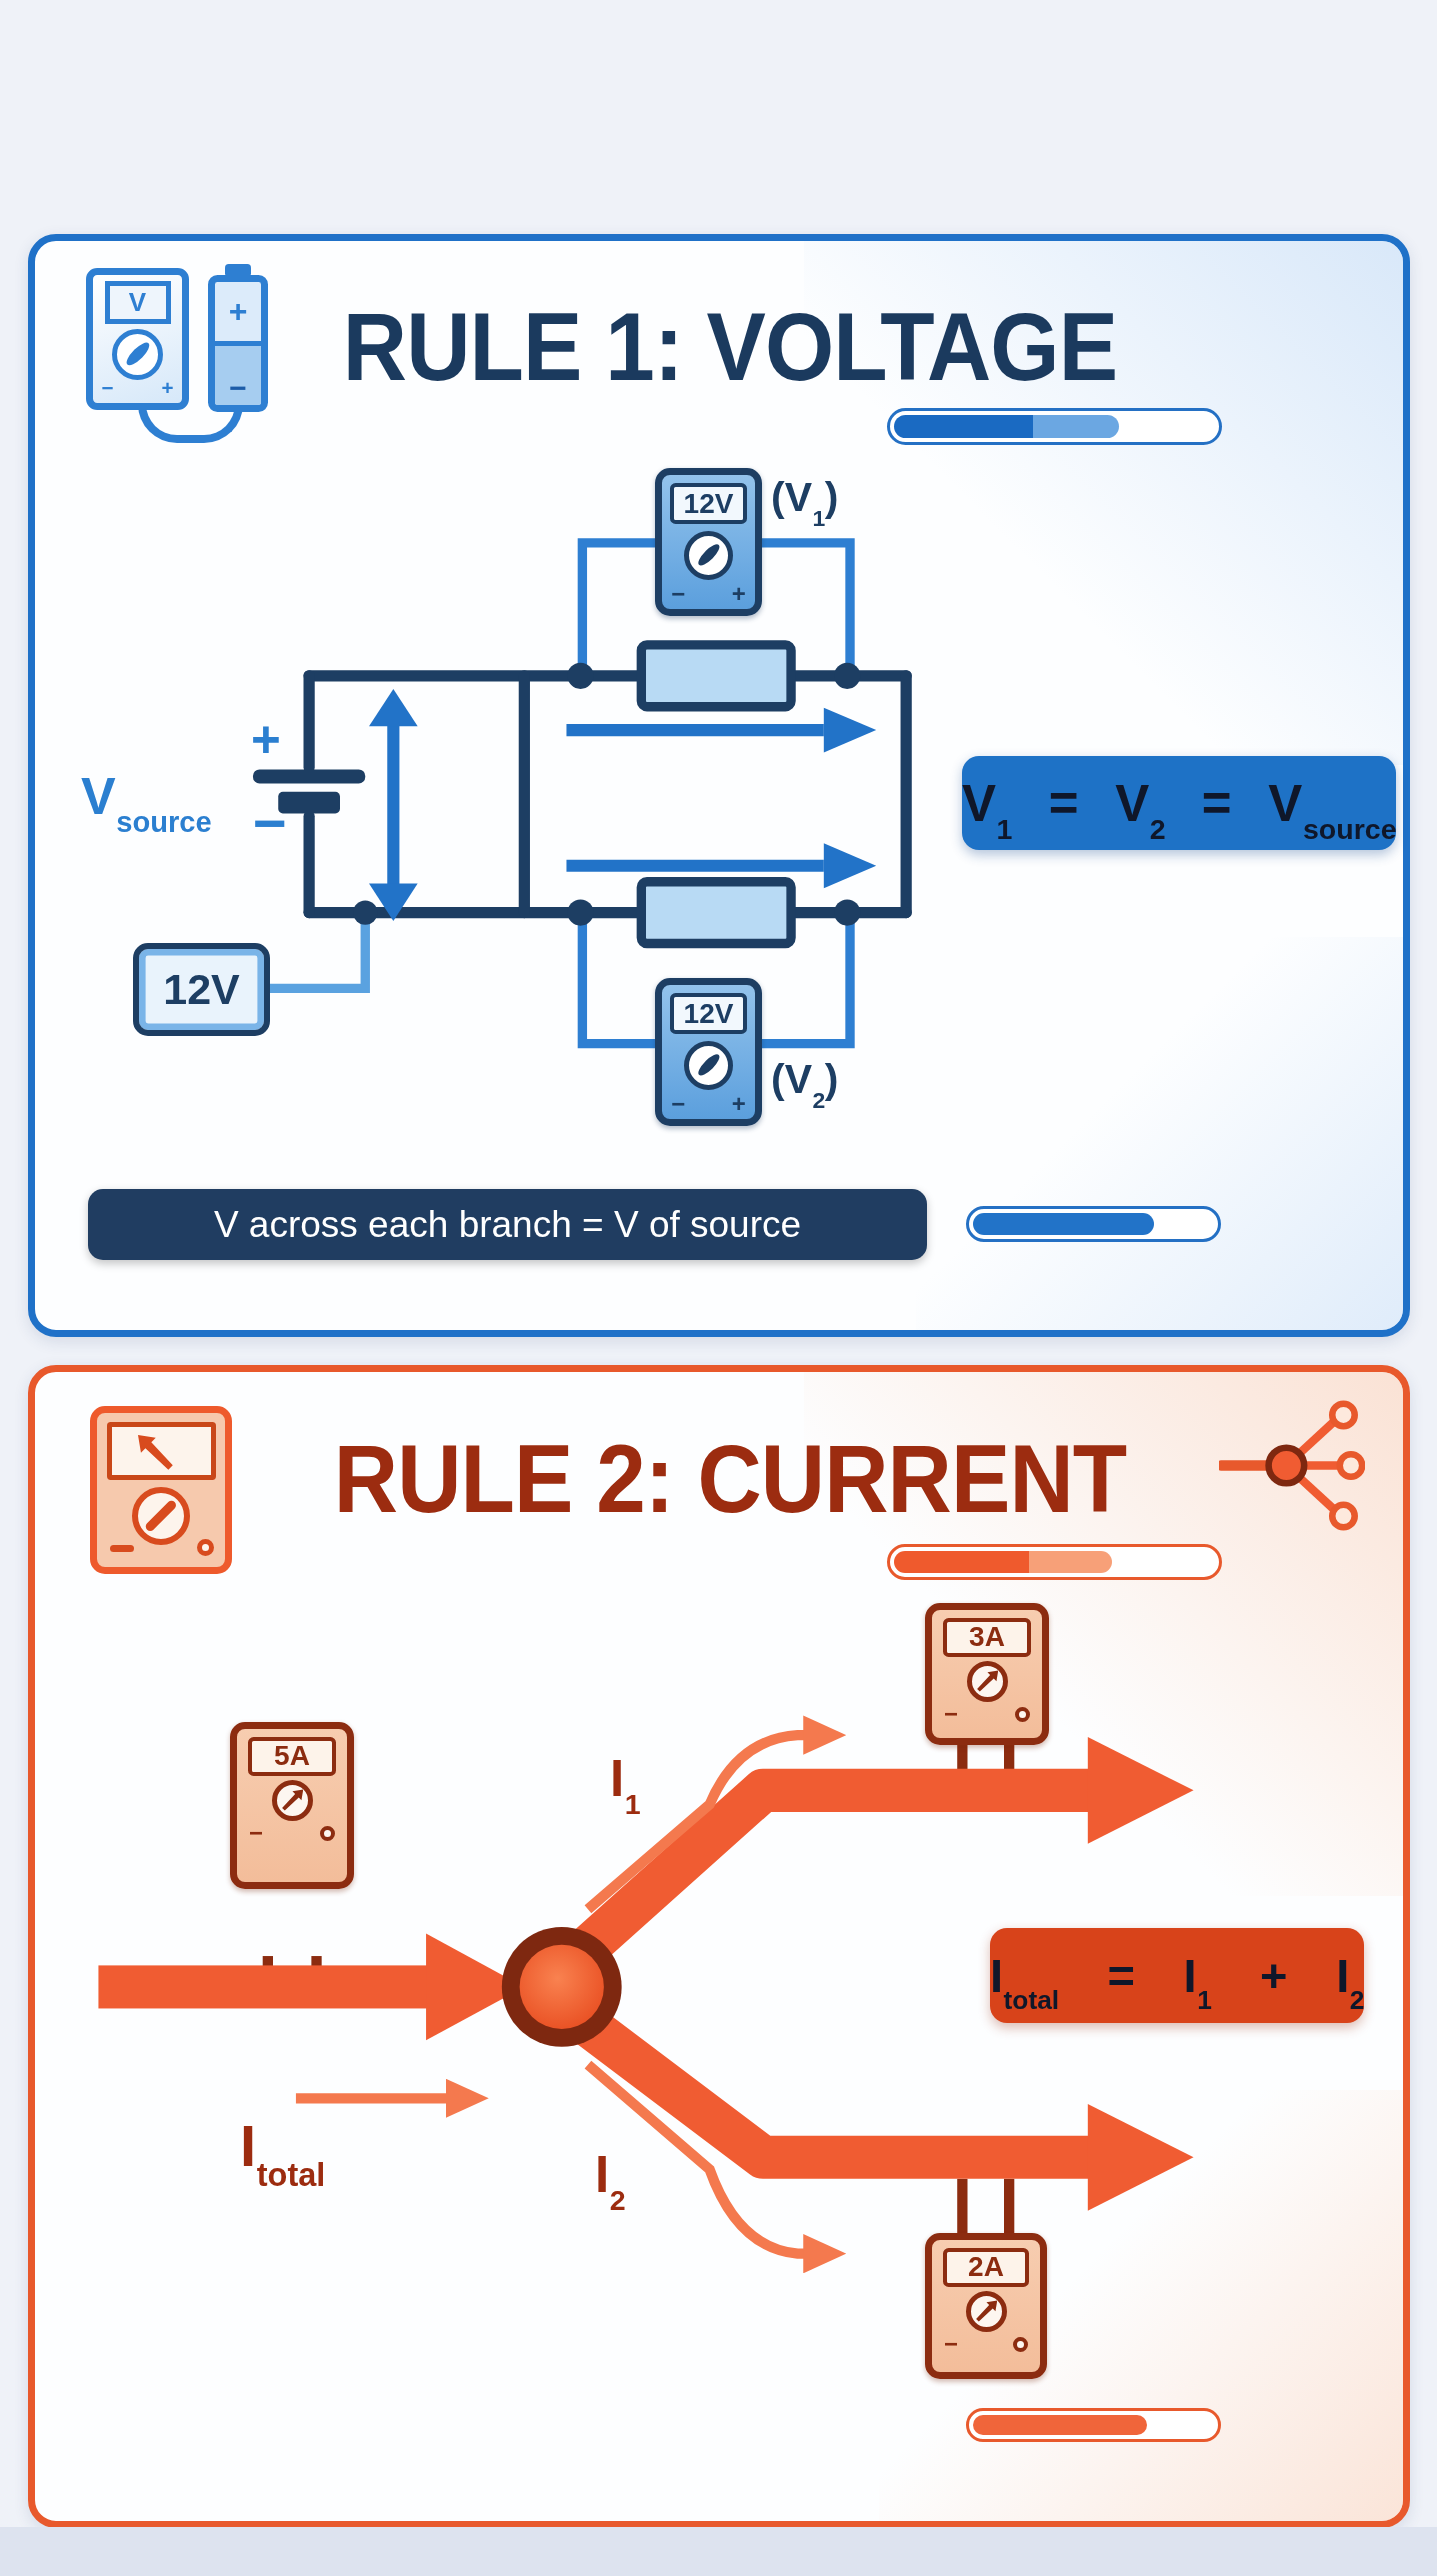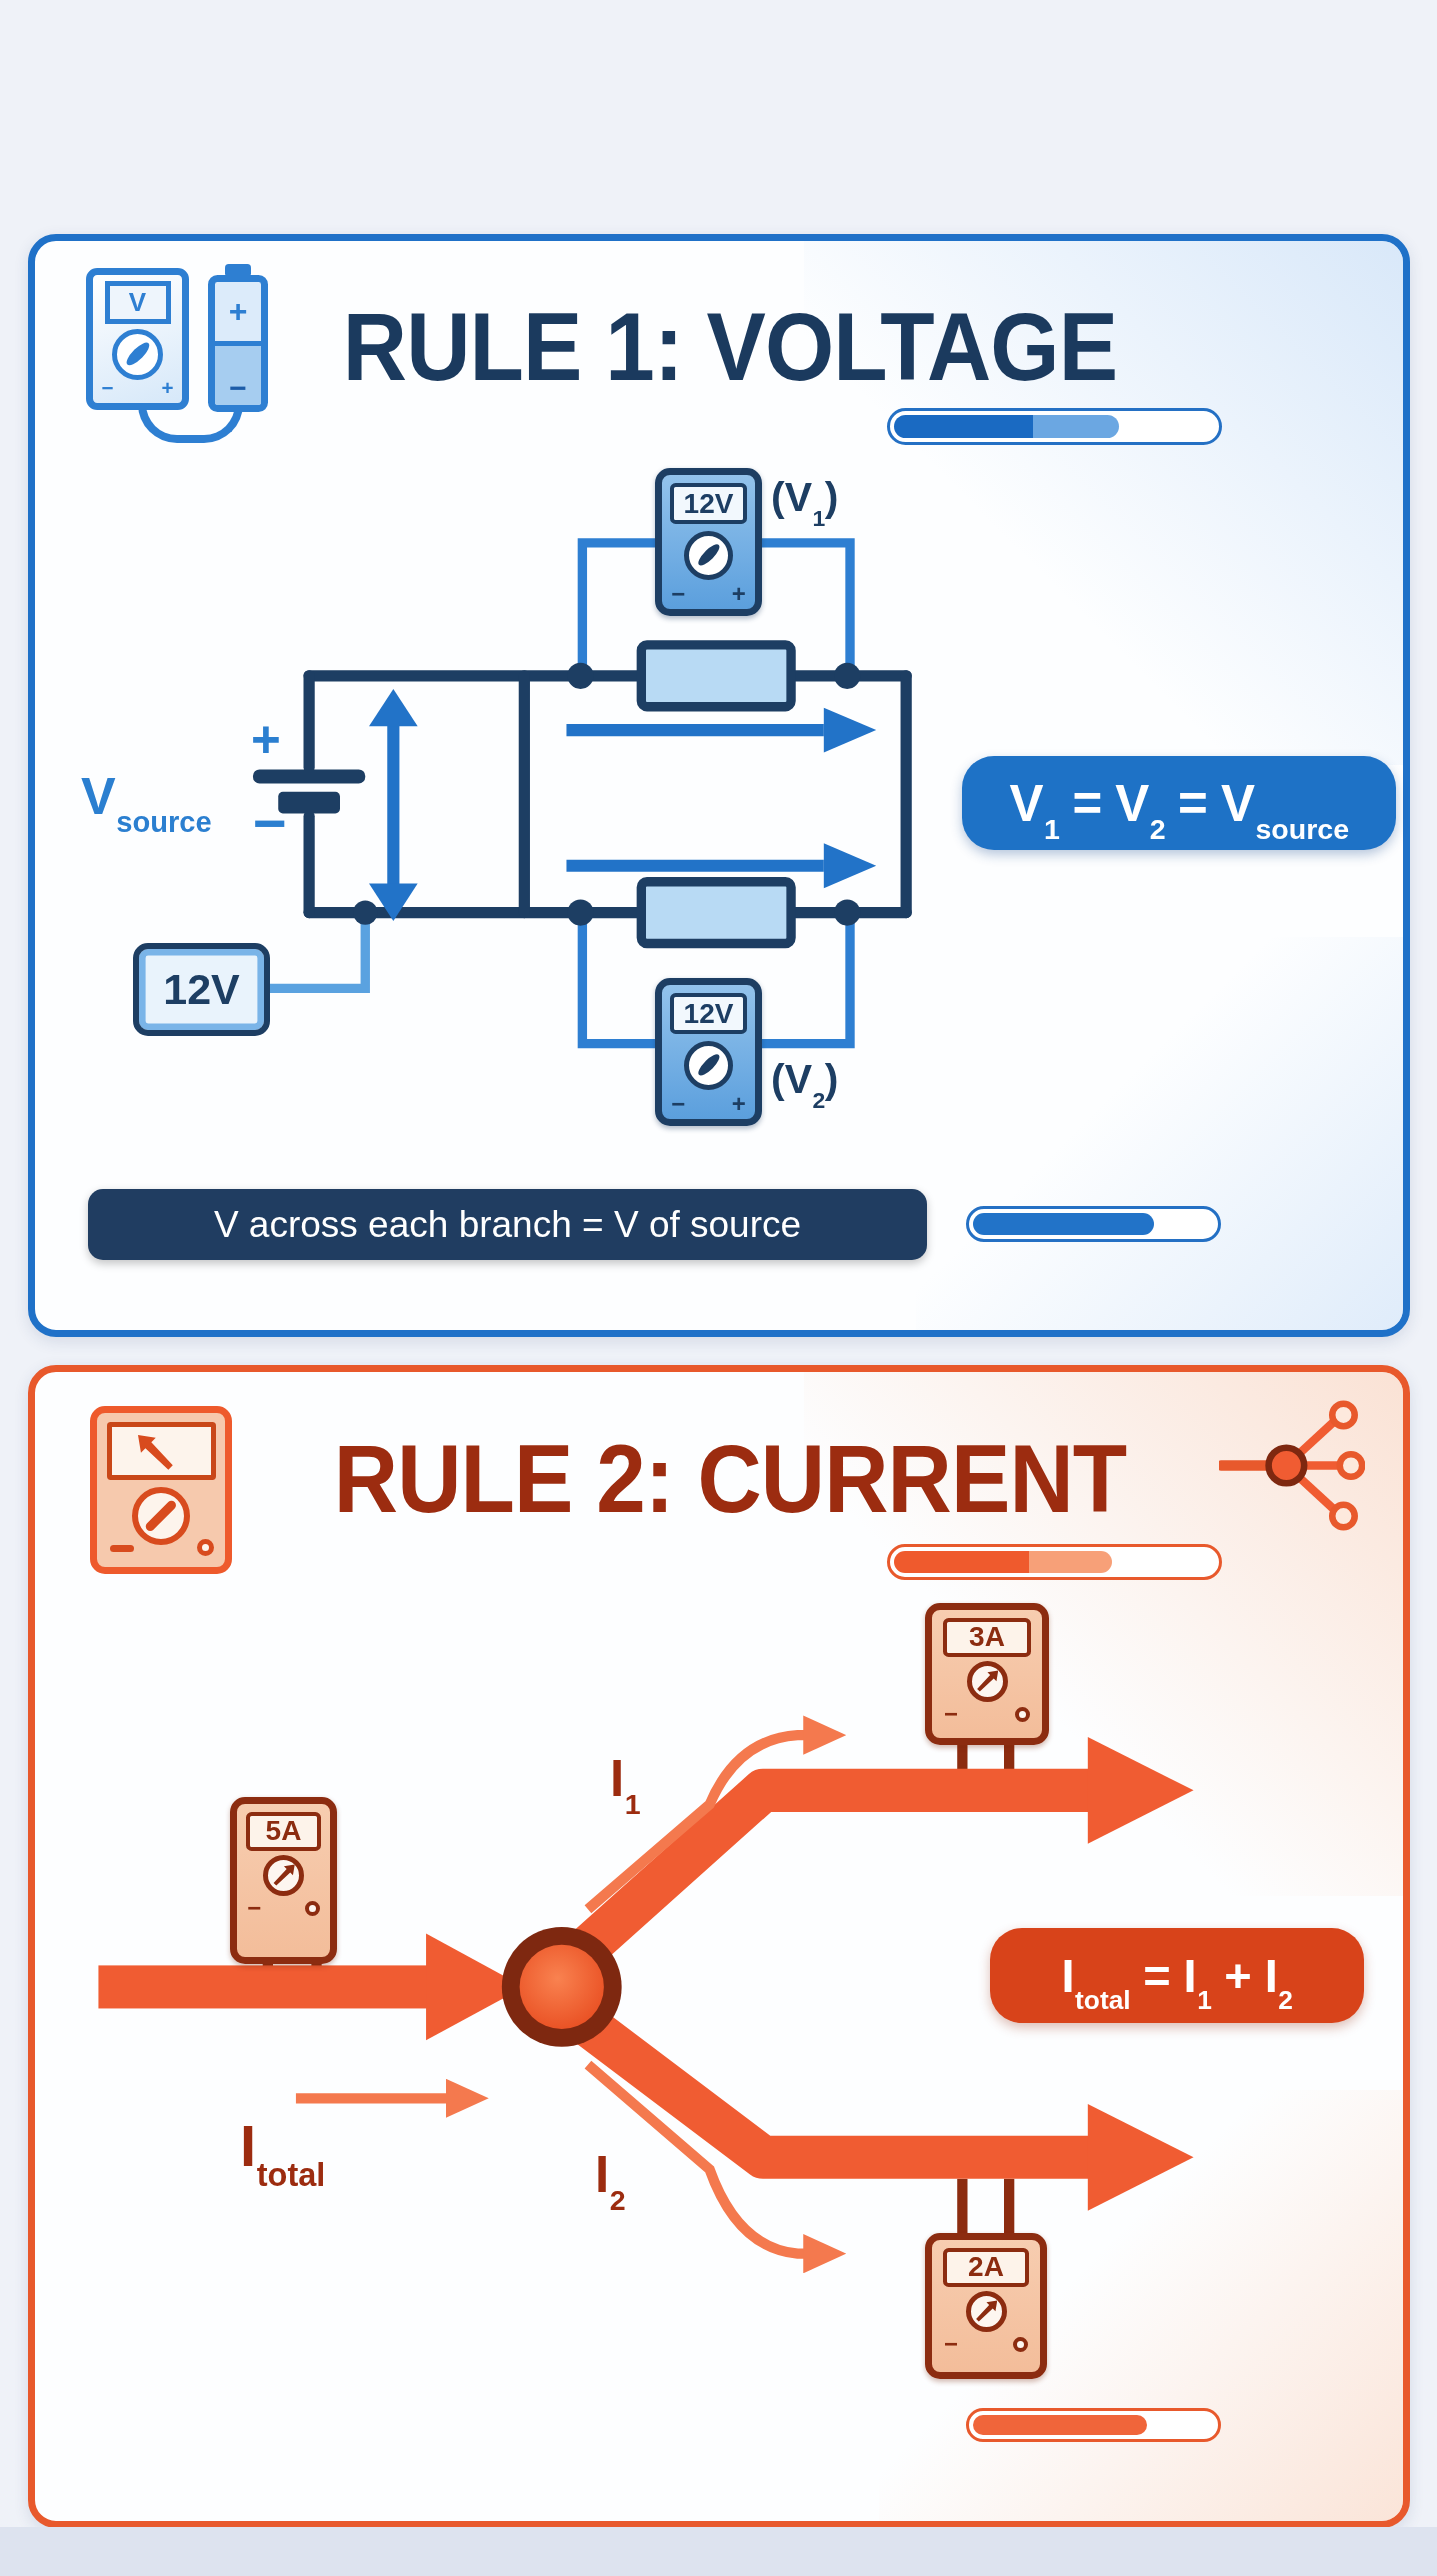--- a/index.html
+++ b/index.html
@@ -38,21 +38,21 @@
   .pill-orange-solid{border-color:#e8592c}.pill-orange-solid .fill{background:#f0653a}
   .pl1{left:887px;top:408px;width:335px;height:37px}
   .pl2{left:966px;top:1206px;width:255px;height:36px}
   .pl3{left:887px;top:1544px;width:335px;height:36px}
   .pl4{left:966px;top:2408px;width:255px;height:34px}
 
   
   .caption{display:flex;align-items:center;justify-content:center;color:#fff;font-weight:400;font-size:37px;border-radius:15px;box-shadow:0 3.7px 8.4px rgba(0,0,0,.22);white-space:nowrap}
   .c1{left:88px;top:1189px;width:839px;height:71px;background:#203d61}
   .c2{left:88px;top:2385px;width:842px;height:73px;background:#702516}
-  .formula{display:flex;align-items:center;justify-content:center;color:#ffffff;font-weight:700;border-radius:32px;white-space:nowrap}
+  .formula{display:flex;align-items:center;justify-content:space-between;color:#0f172a;font-weight:700;border-radius:17px;white-space:nowrap}
   .f1{left:962px;top:756px;width:434px;height:94px;background:#1e72c6;font-size:51px;box-shadow:0 4.7px 11.2px rgba(20,70,140,.3)}
   .f2{left:990px;top:1928px;width:374px;height:95px;background:#d8431a;font-size:47px;box-shadow:0 4.7px 11.2px rgba(150,40,10,.3)}
   .formula .op{margin:0 13px}
   sub{font-size:.56em;font-weight:700;position:relative;top:.24em;left:.02em;line-height:0}
 
   
   .tagv{font-weight:700;color:#1d3e63;font-size:41px;white-space:nowrap}
   .vsrc{color:#2b7fd0;font-weight:700;font-size:52px;white-space:nowrap}
   .itag{color:#9c2c10;font-weight:700;font-size:51px;white-space:nowrap}
   .itot{font-size:58px}
@@ -63,21 +63,21 @@
 
   
   .vmeter{width:107px;height:148px;border:7.5px solid #1d3e63;border-radius:15px;background:linear-gradient(180deg,#93c3ec,#5b9fdd);display:flex;flex-direction:column;align-items:center;box-shadow:0 2.8px 5.6px rgba(20,50,90,.3)}
   .vm-disp{margin-top:8.4px;width:82%;height:41px;background:#f2f8fd;border:4.7px solid #1d3e63;border-radius:5.6px;display:flex;align-items:center;justify-content:center;font-size:28px;font-weight:700;color:#1d3e63}
   .vm-dial{width:49px;height:49px;margin-top:6.6px;border:5.6px solid #1d3e63;border-radius:50%;background:#fff;position:relative}
   .vm-needle{position:absolute;left:50%;top:50%;width:28px;height:10.3px;border-radius:50%;background:#1d3e63;transform:translate(-50%,-50%) rotate(-45deg)}
   .vm-marks{width:80%;display:flex;justify-content:space-between;align-items:center;font-size:24px;font-weight:700;color:#1d3e63}
 
   
   .ameter{border:7.5px solid #8c2c10;border-radius:15px;background:linear-gradient(180deg,#f7cdb0,#f3bd9a);display:flex;flex-direction:column;align-items:center;box-shadow:0 2.8px 5.6px rgba(120,40,10,.3)}
-  .am-5a{left:230px;top:1797px;width:107px;height:167px}
+  .am-5a{left:230px;top:1722px;width:124px;height:167px}
   .am-3a{left:925px;top:1603px;width:124px;height:142px}
   .am-2a{left:925px;top:2233px;width:122px;height:146px}
   .am-disp{margin-top:7.5px;width:80%;height:39px;background:#fdf3ea;border:4.7px solid #8c2c10;border-radius:5.6px;display:flex;align-items:center;justify-content:center;font-size:28px;font-weight:700;color:#8c2c10}
   .am-dial{width:41px;height:41px;margin-top:4.7px;border:5.6px solid #8c2c10;border-radius:50%;background:#fdf6f0;position:relative;flex-shrink:0}
   .am-needle{position:absolute;inset:0;margin:auto;width:22.5px;height:22.5px;background:#8c2c10;clip-path:polygon(100% 0,52% 8%,64% 20%,6% 82%,18% 94%,80% 36%,92% 48%)}
   .am-marks{width:78%;display:flex;justify-content:space-between;align-items:center;margin-top:1.9px}
   .am-dash{font-size:24px;font-weight:700;color:#8c2c10;line-height:20.6px}
   .am-knob{width:15px;height:15px;border:4.7px solid #8c2c10;border-radius:50%;background:#fdf6f0}
 
   

